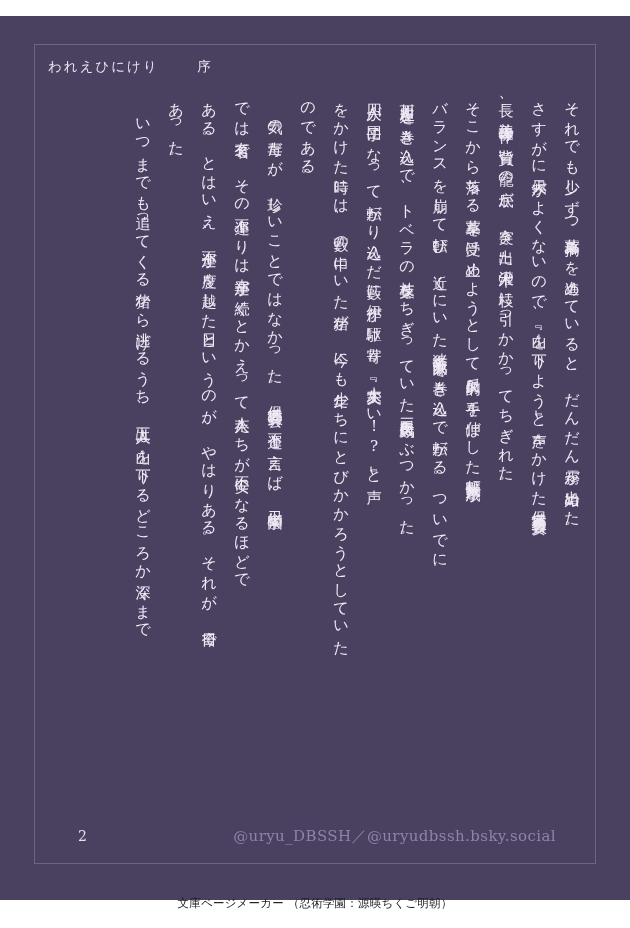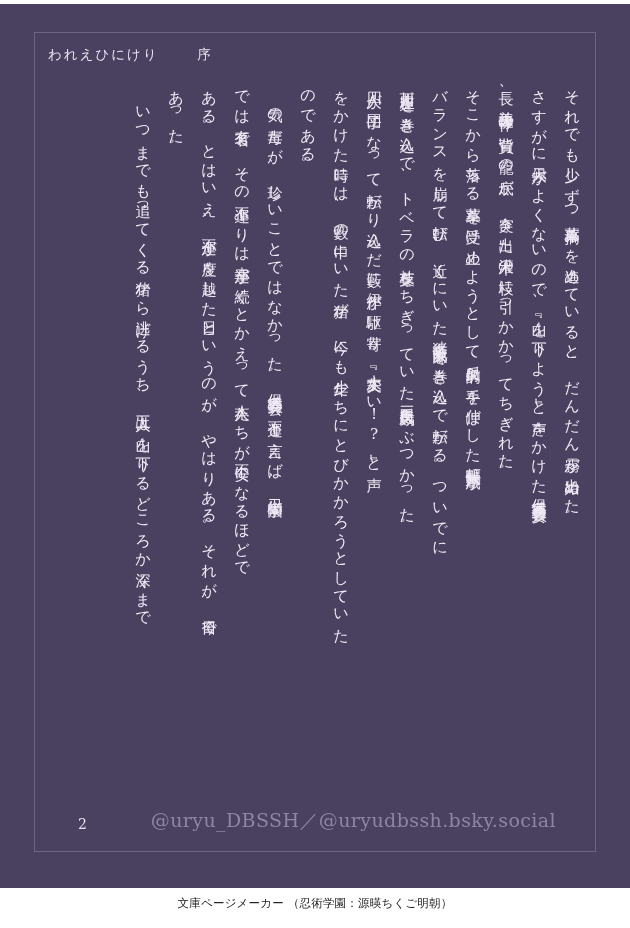--- a/index.html
+++ b/index.html
@@ -16,21 +16,21 @@
   .page-wrap {
     position: relative;
     width: 630px;
     height: 928px;
     background: #ffffff;
     box-sizing: border-box;
   }
   .page {
     position: absolute;
     left: 0;
-    top: 4px;
+    top: 16px;
     width: 630px;
     height: 884px;
     background: #4a4060;
     box-sizing: border-box;
     overflow: hidden;
   }
   .page-inner {
     position: absolute;
     left: 34px;
     top: 28px;
@@ -86,21 +86,21 @@
     bottom: 56px;
     color: #e7e2ef;
     font-size: 14px;
     font-family: "DejaVu Serif", "Liberation Serif", serif;
   }
   .handle {
     position: absolute;
     right: 74px;
     bottom: 54px;
     color: #8e85a6;
-    font-size: 19px;
+    font-size: 15px;
     letter-spacing: 0.4px;
     font-family: "DejaVu Serif", "Liberation Serif", serif;
     white-space: nowrap;
   }
   
   .caption {
     position: absolute;
     left: 0;
     top: 896px;
     width: 630px;

